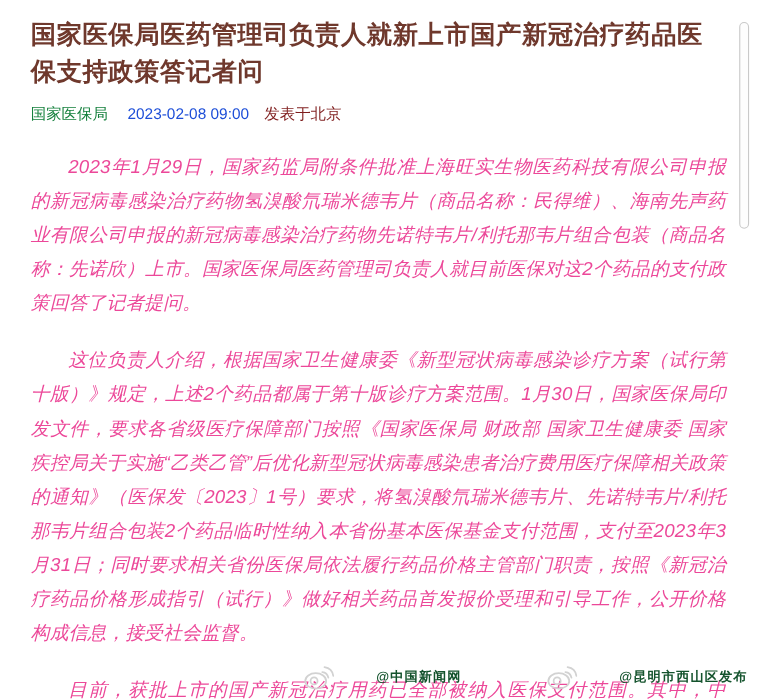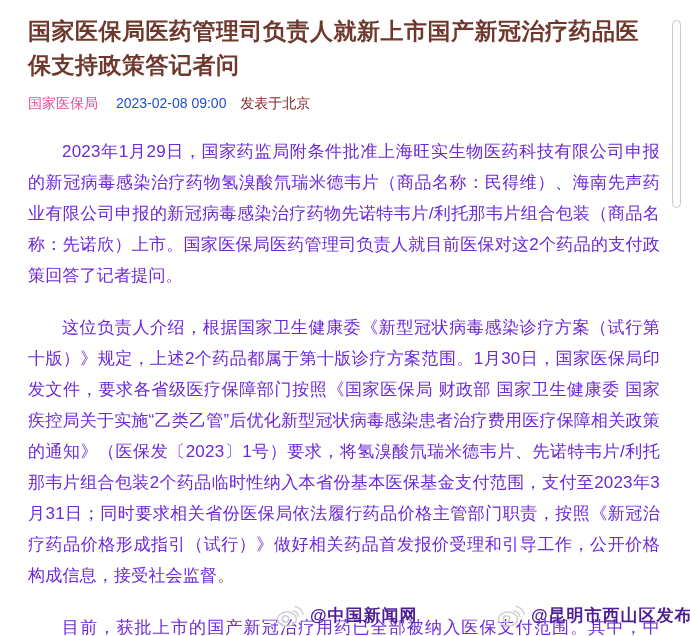--- a/index.html
+++ b/index.html
@@ -23,55 +23,57 @@
     color: #6f382c;
     letter-spacing: 0.5px;
     margin-bottom: 12px;
   }
   .meta-row {
     font-size: 14px;
     line-height: 18px;
     margin-bottom: 24px;
     white-space: nowrap;
   }
-  .meta-account { color: #ec4899; margin-right: 14px; cursor: pointer; }
+  .meta-account { color: #15803d; margin-right: 14px; cursor: pointer; }
   .meta-time { color: #1d4ed8; margin-right: 10px; }
   .meta-location { color: #7f1d1d; }
   .article-body p {
     font-size: 17px;
     line-height: 31px;
-    color: #6d28d9;
+    color: #ec4899;
     text-align: justify;
     text-indent: 2em;
     margin-bottom: 21px;
     letter-spacing: 0.2px;
+    font-style: italic;
   }
   .scrollbar-thumb {
     position: absolute;
     right: 9px; top: 20px;
     width: 9px; height: 188px;
     background: #fdfdfd;
     border: 1px solid #c9c9c9;
     border-radius: 5px;
   }
   .watermark-row {
     position: absolute;
     left: 0; top: 600px;
     width: 690px; height: 32px;
     pointer-events: none;
   }
   .watermark {
     position: absolute;
     display: flex;
     align-items: center;
-    color: #4c1d95;
-    font-size: 17px;
+    color: #14532d;
+    font-size: 12px;
     font-weight: bold;
     letter-spacing: 1px;
     white-space: nowrap;
+    gap: 32px;
   }
   .watermark svg { margin-right: 6px; }
   .wm-left  { left: 276px; top: 2px; }
   .wm-right { left: 497px; top: 2px; }
 </style>
 </head>
 <body>
 
 <div class="page">
 

